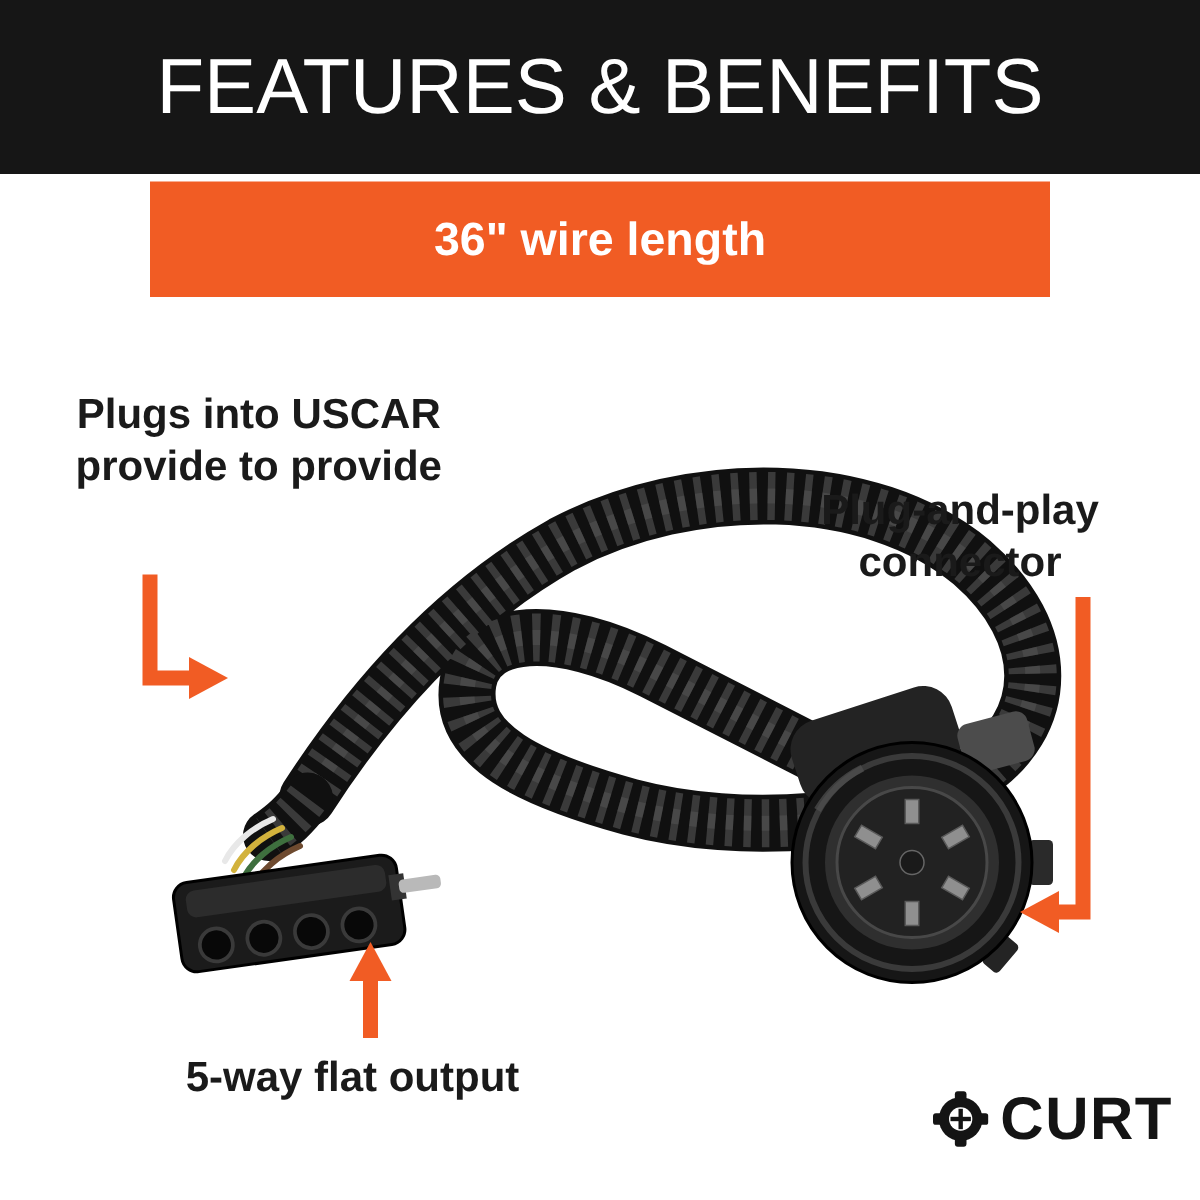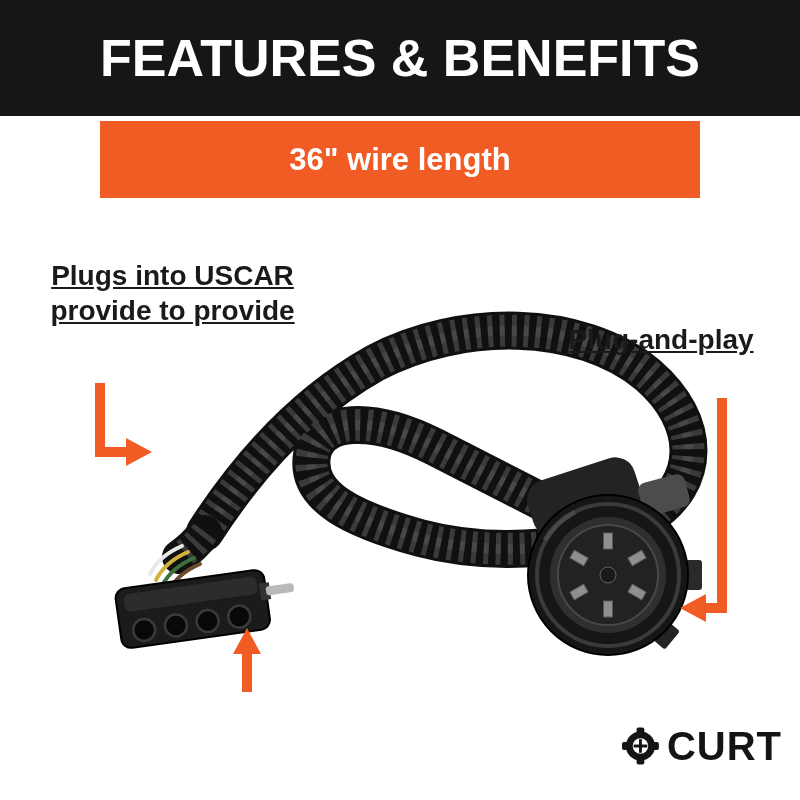--- a/index.html
+++ b/index.html
@@ -6,33 +6,33 @@
   .page{
     position:relative;width:800px;height:800px;background:#ffffff;overflow:hidden;
     font-family:"Liberation Sans", sans-serif;color:#1a1a1a;
   }
   
   .header{
     position:absolute;left:0;top:0;width:800px;height:116px;background:#161616;
     display:flex;align-items:center;justify-content:center;
   }
   .header h1{
-    margin:0;color:#ffffff;font-size:52px;font-weight:700;letter-spacing:0px;
+    margin:0;color:#ffffff;font-size:52px;font-weight:400;letter-spacing:0px;
     font-family:"Liberation Sans", sans-serif;
   }
   
   .banner{
     position:absolute;left:100px;top:121px;width:600px;height:77px;background:#F15C24;
     display:flex;align-items:center;justify-content:center;
   }
   .banner span{color:#ffffff;font-size:31px;font-weight:700;}
   
-  .note{position:absolute;text-align:center;font-weight:700;color:#1a1a1a;line-height:35px;font-size:28px;text-decoration:underline;}
+  .note{position:absolute;text-align:center;font-weight:700;color:#1a1a1a;line-height:35px;font-size:28px;}
   .note-uscar{left:30px;top:258px;width:285px;}
-  .note-plugplay{left:536px;top:322px;width:250px;}
+  .note-plugplay{left:515px;top:322px;width:250px;}
   .note-flatout{left:90px;top:700px;width:290px;}
   
   .art{position:absolute;left:0;top:0;width:800px;height:800px;}
   
   .logo{
     position:absolute;left:622px;top:722px;width:160px;height:48px;
     display:flex;align-items:center;gap:8px;
   }
   .logo .brand{
     font-size:40px;font-weight:800;letter-spacing:1px;color:#141414;
@@ -120,22 +120,26 @@
     </g>
   </svg>
 
   <div class="note note-uscar">
     <div>Plugs into USCAR</div>
     <div>provide to provide</div>
   </div>
 
   <div class="note note-plugplay">
     <div>Plug-and-play</div>
+    <div>connector</div>
   </div>
 
+  <div class="note note-flatout">
+    <div>5-way flat output</div>
+  </div>
 
   <div class="logo">
     <svg width="38" height="38" viewBox="0 0 38 38" aria-hidden="true">
       <circle cx="19" cy="19" r="15" fill="#141414"></circle>
       <rect x="15" y="0" width="8" height="8" rx="2" fill="#141414"></rect>
       <rect x="15" y="30" width="8" height="8" rx="2" fill="#141414"></rect>
       <rect x="0" y="15" width="8" height="8" rx="2" fill="#141414"></rect>
       <rect x="30" y="15" width="8" height="8" rx="2" fill="#141414"></rect>
       <circle cx="19" cy="19" r="8" fill="#ffffff"></circle>
       <rect x="17.5" y="12" width="3" height="14" fill="#141414"></rect>

